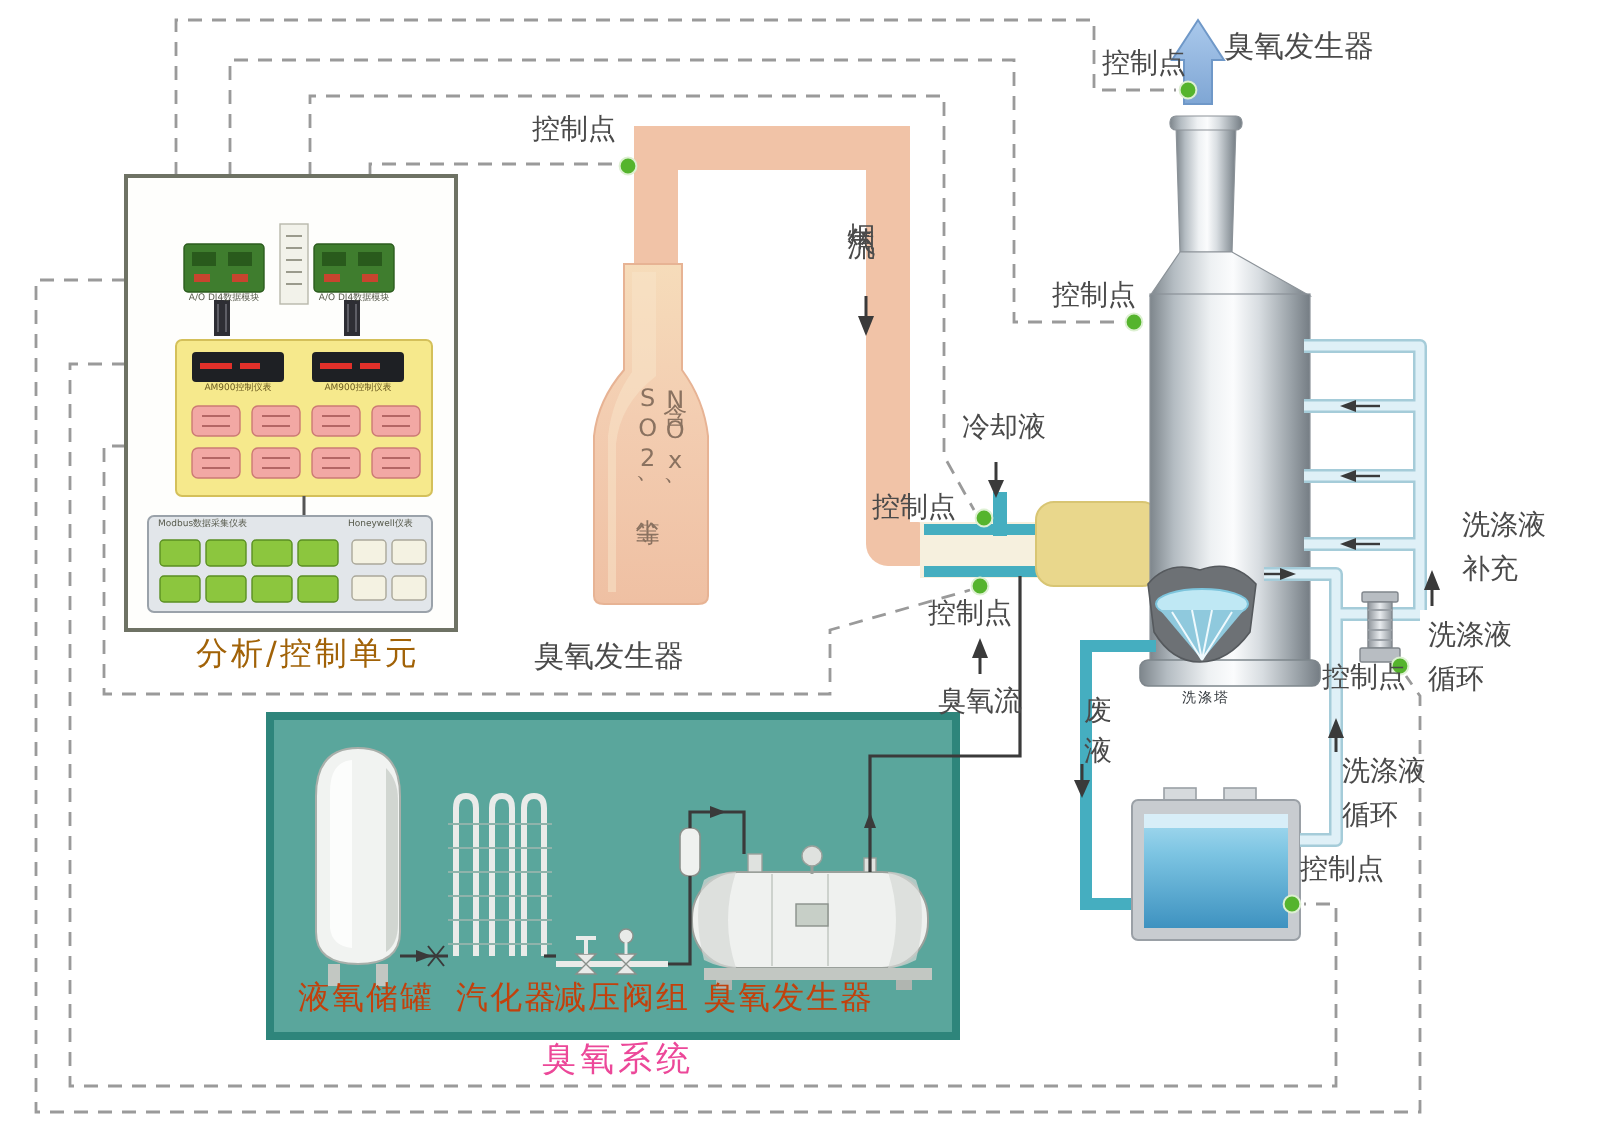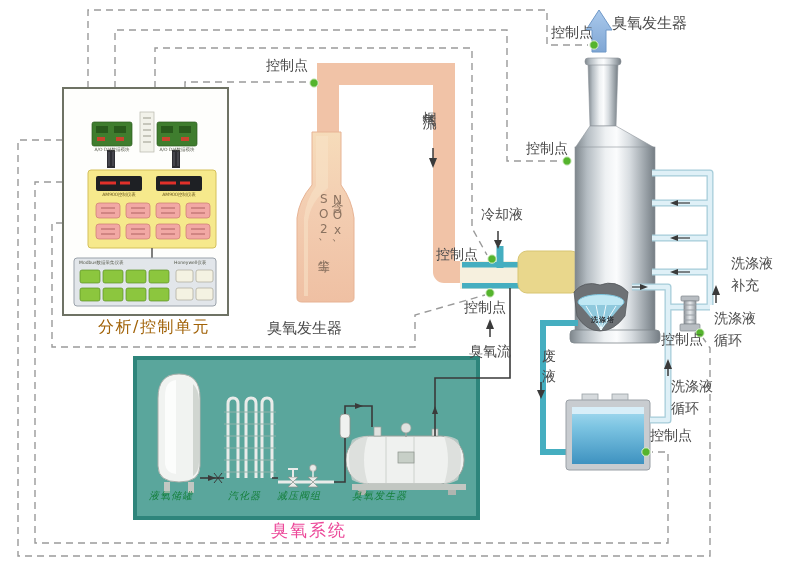--- a/index.html
+++ b/index.html
@@ -5,21 +5,21 @@
   html,body{margin:0;padding:0;background:#fff;}
   #stage{position:relative;width:800px;height:566px;background:#ffffff;overflow:hidden;
          font-family:"DejaVu Sans",sans-serif;}
   #stage svg{position:absolute;left:0;top:0;}
   .lbl{position:absolute;font-size:14px;color:#4a4a4a;white-space:nowrap;line-height:1.15;}
   .s15{font-size:15px;}
   .teal{color:#a16207;font-size:16px;letter-spacing:1.5px;}
   .teal2{color:#ec4899;font-size:17px;letter-spacing:2px;}
   .v{writing-mode:vertical-rl;text-orientation:upright;letter-spacing:2px;white-space:normal;}
   .two{line-height:1.55;}
-  .eq{font-size:10px;color:#15803d;letter-spacing:1px;font-style:italic;}
+  .eq{font-size:16px;color:#c2410c;letter-spacing:1px;}
   .towerlbl{font-size:7px;color:#2e3338;letter-spacing:1px;}
   .micro{font-size:4.5px;color:#55584a;letter-spacing:0;transform-origin:0 0;}
   .bottle-txt{font-size:12px;color:#8a7260;letter-spacing:1px;}
 </style>
 </head>
 <body>
 
 <div id="stage">
 <svg width="800" height="566" viewBox="0 0 800 566">
   <defs>
@@ -304,21 +304,21 @@
 <div class="lbl" style="left:542px;top:347px;line-height:1.4;"><span>废</span><br><span>液</span></div>
 <div class="lbl two" style="left:731px;top:253px;"><span>洗涤液</span><br><span>补充</span></div>
 <div class="lbl two" style="left:714px;top:308px;"><span>洗涤液</span><br><span>循环</span></div>
 <div class="lbl two" style="left:671px;top:376px;"><span>洗涤液</span><br><span>循环</span></div>
 <div class="lbl teal2" style="left:271px;top:521px;">臭氧系统</div>
 
 <div class="lbl eq" style="left:149px;top:490px;">液氧储罐</div>
 <div class="lbl eq" style="left:228px;top:490px;">汽化器</div>
 <div class="lbl eq" style="left:277px;top:490px;">减压阀组</div>
 <div class="lbl eq" style="left:352px;top:490px;">臭氧发生器</div>
-<div class="lbl towerlbl" style="left:591px;top:316px;font-weight:bold;">洗涤塔</div>
+<div class="lbl towerlbl" style="left:591px;top:345px;">洗涤塔</div>
 
 <div class="lbl micro" style="left:88px;top:147px;width:48px;text-align:center;white-space:normal;">A/O DI4数据模块</div>
 <div class="lbl micro" style="left:153px;top:147px;width:48px;text-align:center;white-space:normal;">A/O DI4数据模块</div>
 <div class="lbl micro" style="left:96px;top:192px;width:46px;text-align:center;color:#6a5a20;">AM900控制仪表</div>
 <div class="lbl micro" style="left:156px;top:192px;width:46px;text-align:center;color:#6a5a20;">AM900控制仪表</div>
 <div class="lbl micro" style="left:79px;top:260px;">Modbus数据采集仪表</div>
 <div class="lbl micro" style="left:174px;top:260px;">Honeywell仪表</div>
 </div>
 
 </body></html>

